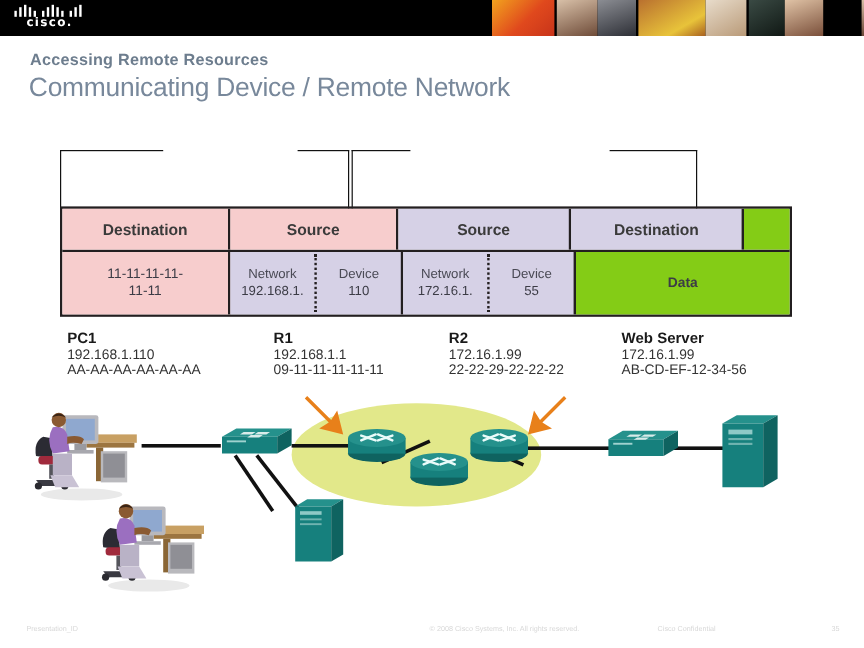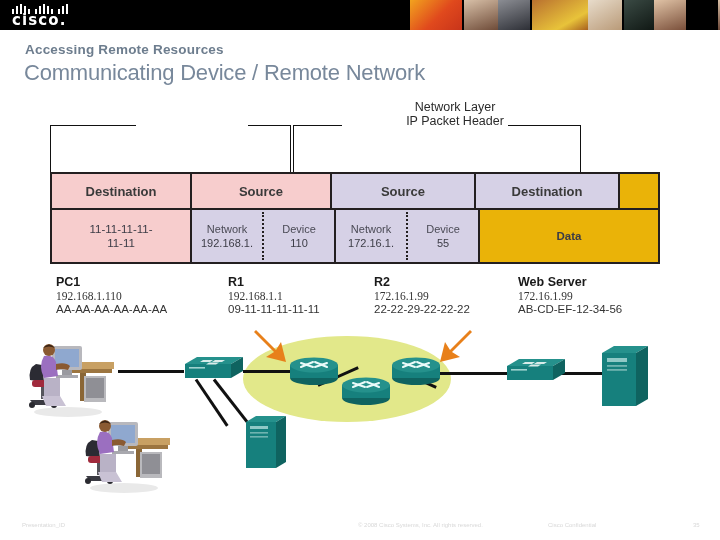--- a/index.html
+++ b/index.html
@@ -9,22 +9,22 @@
     overflow:hidden;position:relative;
   }
 
   
   .topbar{position:absolute;left:0;top:0;width:720px;height:30px;background:#000;}
   .cisco-logo{position:absolute;left:12px;top:4px;width:62px;height:22px;}
   .bridge{position:relative;width:56px;height:10px;}
   .bridge i{position:absolute;bottom:0;width:2px;background:#fff;display:block;}
   .cisco-word{
     font-family:"DejaVu Sans", sans-serif;
-    font-size:15px;font-weight:bold;color:#fff;letter-spacing:1.1px;
-    margin-top:1px;line-height:10px;
+    font-size:10px;font-weight:bold;color:#fff;letter-spacing:1.1px;
+    margin-top:1px;line-height:10px;margin-left:10px;
   }
   .photostrip{position:absolute;right:0;top:0;height:30px;width:310px;display:flex;}
   .photostrip .ph{height:30px;position:relative;overflow:hidden;}
   .photostrip .sep{width:2px;background:#000;height:30px;}
 
   
   .eyebrow{
     position:absolute;left:25px;top:42px;
     font-size:13.5px;font-weight:bold;color:#6d7d8e;letter-spacing:.2px;
   }
@@ -50,39 +50,39 @@
   .row{display:flex;}
   .cell{box-sizing:border-box;border-right:2px solid #231f20;position:relative;}
   .cell:last-child{border-right:none;}
   .hrow .cell{height:34px;display:flex;align-items:center;justify-content:center;
     font-size:13px;font-weight:bold;color:#3a3a3a;}
   .vrow .cell{height:52px;display:flex;align-items:center;justify-content:center;
     font-size:11.5px;color:#3c3c46;text-align:center;line-height:14px;}
   .hrow{border-bottom:2px solid #231f20;}
   .pink{background:#f7cdcd;}
   .lav{background:#d6d1e6;}
-  .yel{background:#eab308;}
+  .yel{background:#84cc16;}
   .c-dest-mac{width:140px;}
   .c-src-mac{width:140px;}
   .c-src-ip{width:144px;}
   .c-dst-ip{width:144px;}
   .data-cell{display:flex;align-items:center;justify-content:center;
     font-size:14px;font-weight:bold;color:#3a3a3a;}
   
   .subsplit{display:flex;width:100%;height:100%;align-items:stretch;}
   .sub{flex:1;display:flex;flex-direction:column;align-items:center;justify-content:center;
        font-size:11px;color:#3c3c46;line-height:14px;}
   .sub .net-lbl{font-size:11px;color:#4a4a55;}
   .dotline{width:0;border-left:2.5px dotted #231f20;margin:2px 0;}
 
   
   .devlabels{position:absolute;left:0;top:180px;width:600px;height:50px;}
   .dev{position:absolute;font-size:11.5px;color:#333;line-height:13.5px;white-space:nowrap;}
   .dev .nm{font-weight:bold;font-size:12.5px;color:#1a1a1a;display:block;}
-  .dev .ip{display:block;font-family:Liberation Serif, serif;}
+  .dev .ip{display:block;}
   .dev .mac{display:block;text-align:right;}
 
   
   .topo{position:absolute;left:0;top:232px;width:720px;height:188px;}
   .cloud{position:absolute;left:243px;top:8px;width:208px;height:86px;
          background:#e2e88a;border-radius:50%;}
   .link{position:absolute;background:#111;height:3px;transform-origin:0 50%;}
 
   .pc{position:absolute;width:96px;height:86px;}
   .srv{position:absolute;width:44px;height:56px;}
@@ -135,24 +135,20 @@
     <div class="ph" style="width:30px;background:linear-gradient(160deg,#9ab6cc,#3f6泥80)"></div>
     <div class="ph" style="flex:1;background:linear-gradient(160deg,#d9bfa6,#6a4636)"></div>
   </div>
 </div>
 
 <div class="eyebrow">Accessing Remote Resources</div>
 <div class="maintitle">Communicating Device / Remote Network</div>
 
 <div class="diagram">
 
-  <div class="brk-label" style="left:330px;top:4px;width:250px;">
-    <span class="l1">Network Layer</span>
-    <span class="l2">IP Packet Header</span>
-  </div>
 
   <div class="bracket" style="left:50px;top:29px;width:85px;height:48px;border-right:none;"></div>
   <div class="bracket" style="left:248px;top:29px;width:42px;height:48px;border-left:none;"></div>
 
   <div class="bracket" style="left:293px;top:29px;width:48px;height:48px;border-right:none;"></div>
   <div class="bracket" style="left:508px;top:29px;width:72px;height:48px;border-left:none;"></div>
 
   <div class="hdrtable">
 
     <div class="row hrow">

